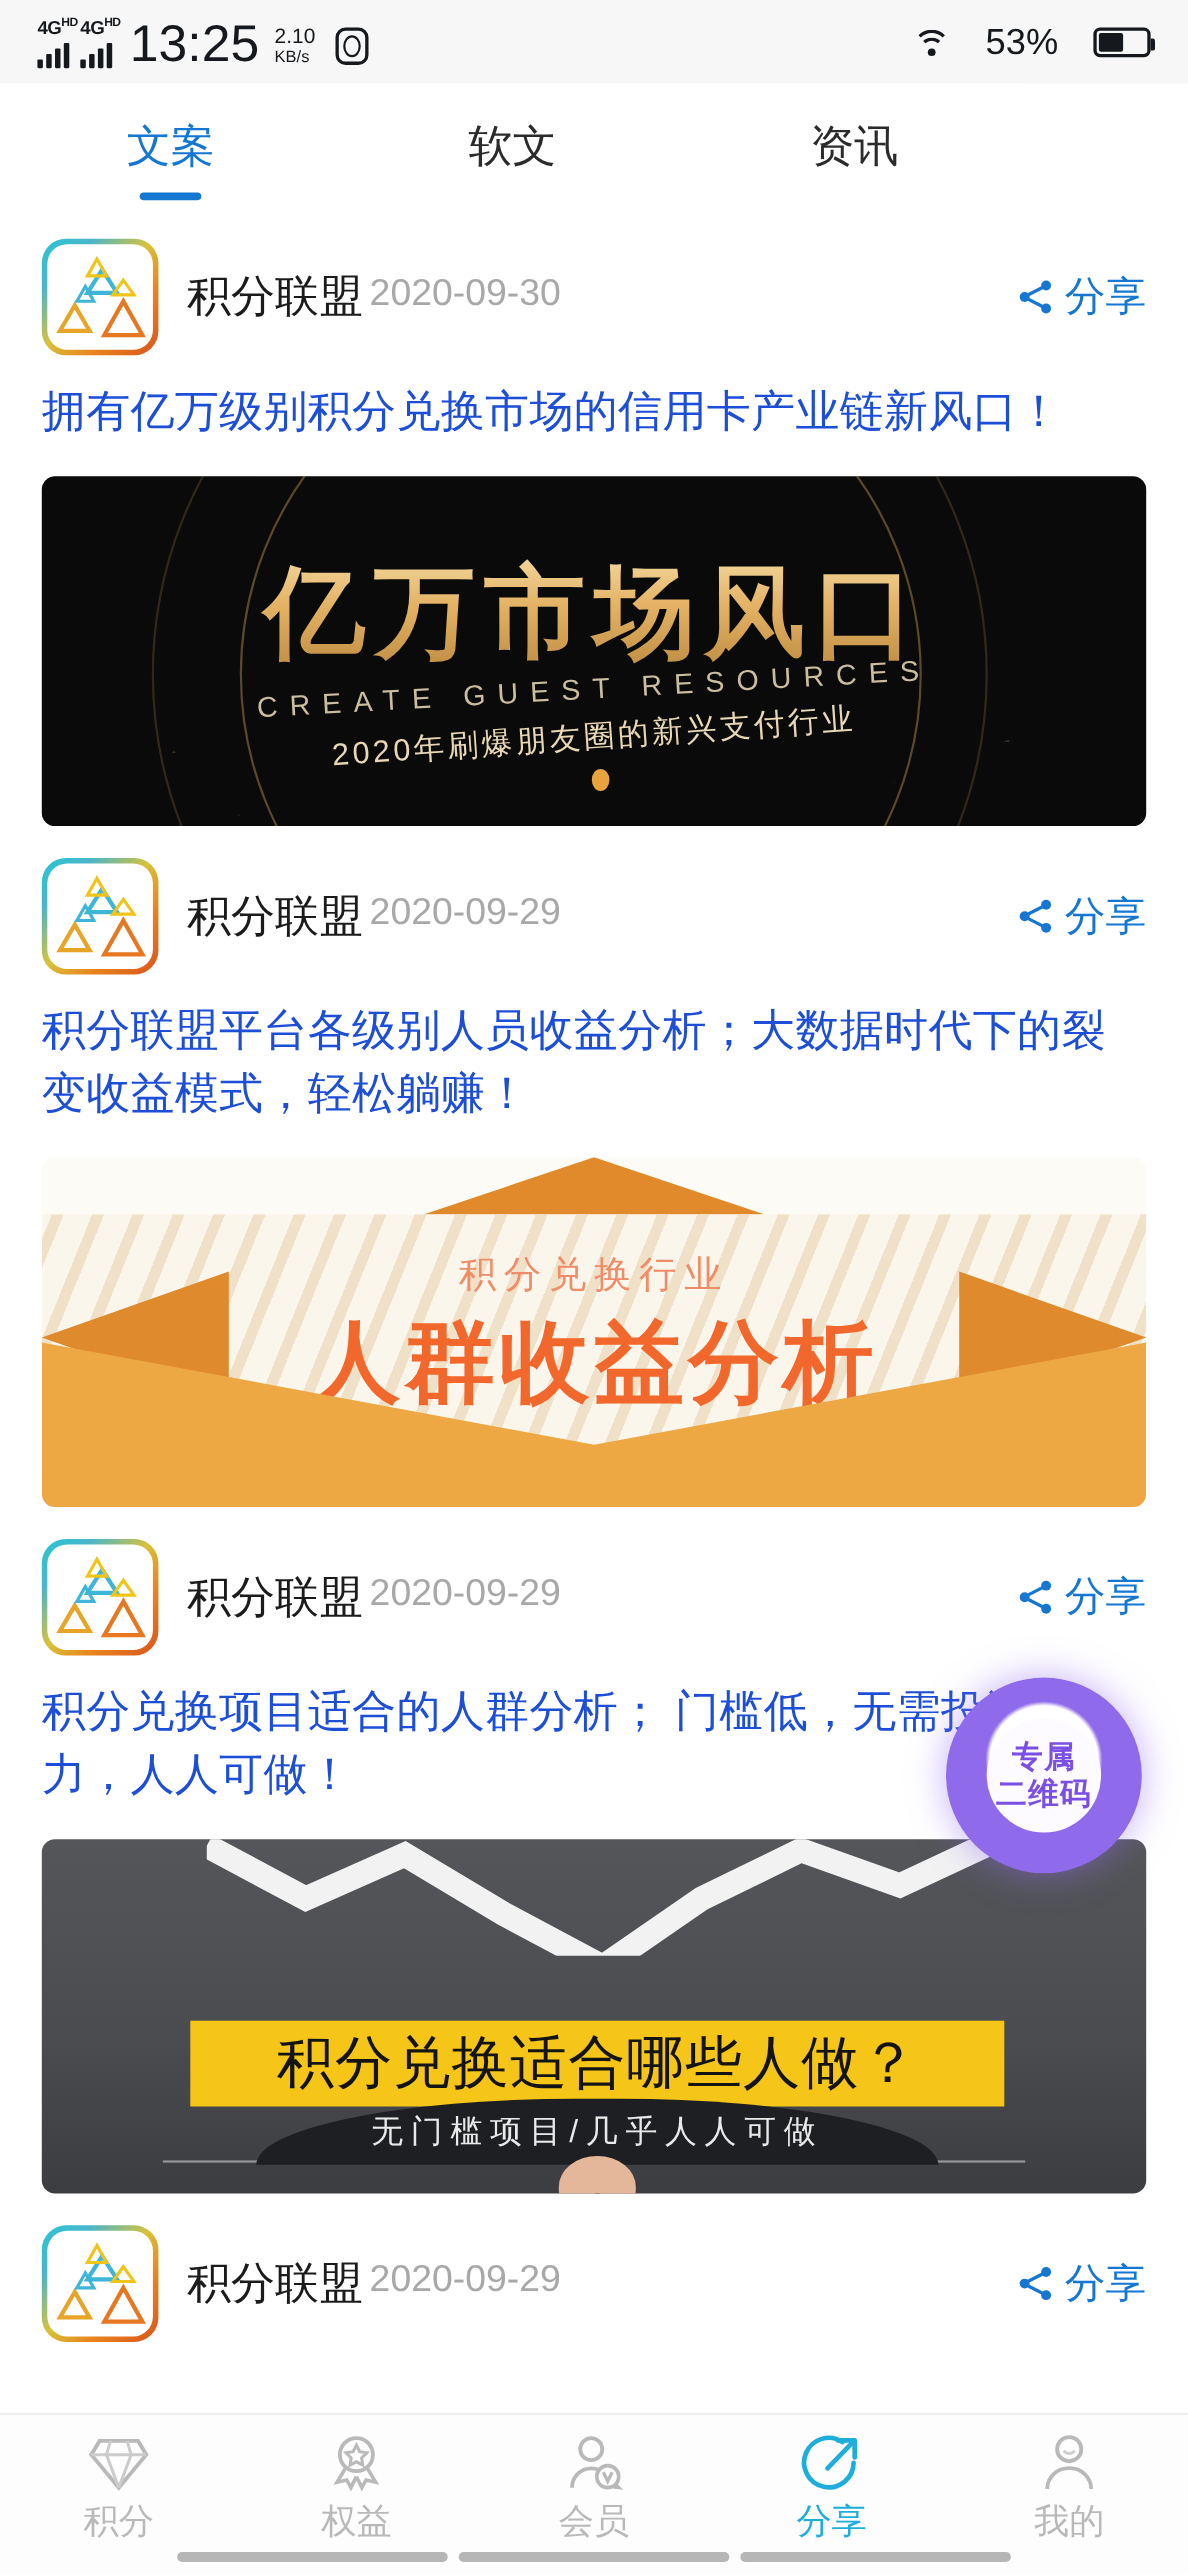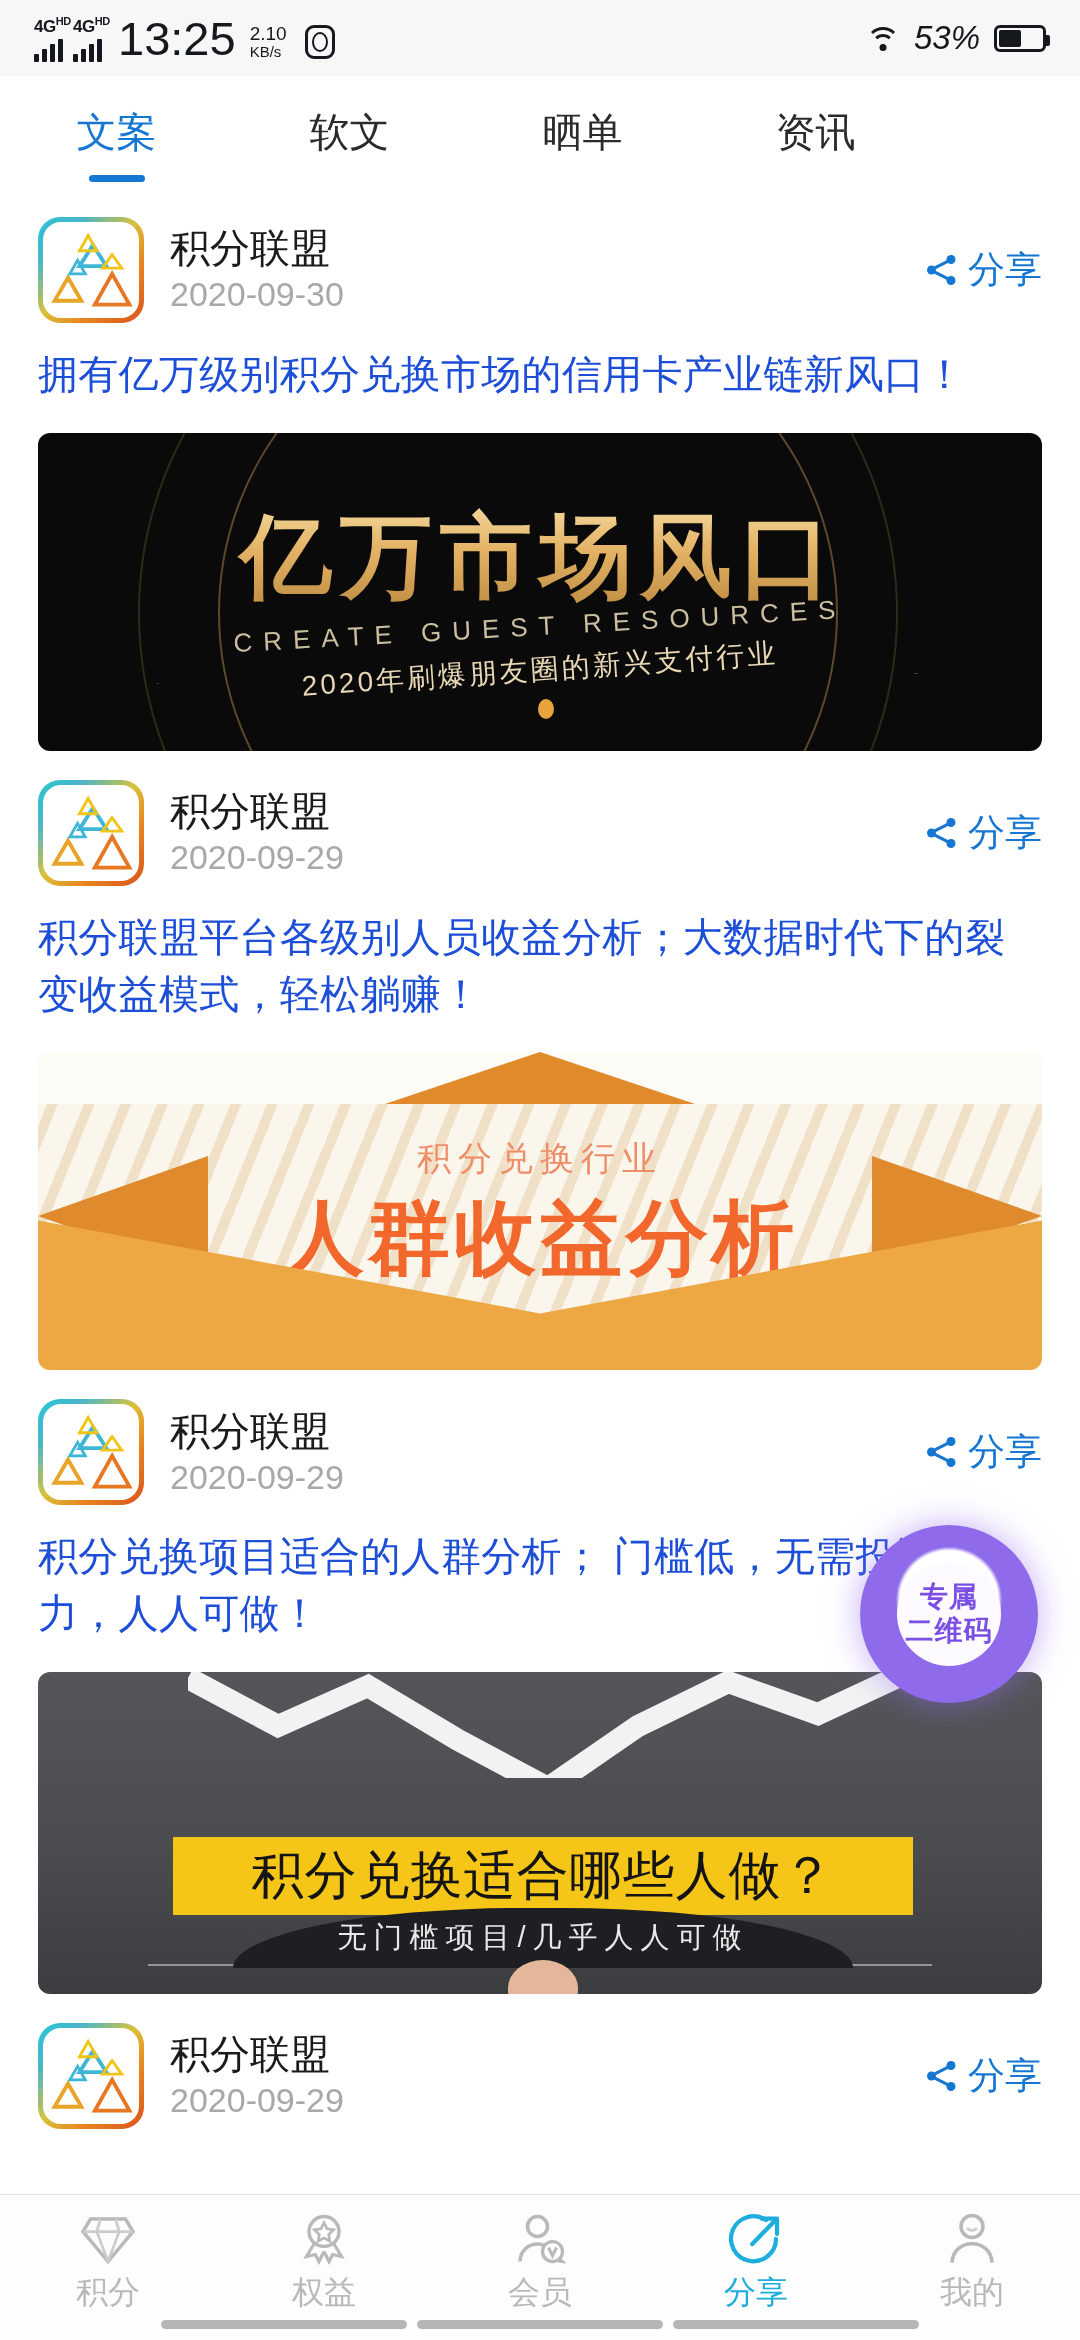--- a/index.html
+++ b/index.html
@@ -22,21 +22,21 @@
   .sig .net sup{ font-size:11px; }
   .bars{ display:flex; align-items:flex-end; gap:3px; height:26px; }
   .bars i{ display:block; width:5px; background:#15181c; border-radius:1px; }
   .bars i:nth-child(1){height:8px;} .bars i:nth-child(2){height:13px;}
   .bars i:nth-child(3){height:18px;} .bars i:nth-child(4){height:23px;}
   .clock{ font-size:47px; font-weight:500; line-height:1; letter-spacing:0px; margin-left:6px;}
   .speed{ display:flex; flex-direction:column; align-items:flex-start; line-height:1.05; margin-left:4px; margin-bottom:2px;}
   .speed .v{ font-size:19px; } .speed .u{ font-size:15px; }
   .hand-icon{ width:30px; height:34px; border:3px solid #15181c; border-radius:9px; position:relative; margin-left:8px; margin-bottom:3px;}
   .hand-icon::after{ content:""; position:absolute; inset:4px; border:2px solid #15181c; border-radius:50%; }
-  .sb-right{ display:flex; align-items:center; gap:14px;font-style:italic; }
+  .sb-right{ display:flex; align-items:center; gap:32px; }
   .wifi{ position:relative; width:34px; height:26px; }
   .wifi span{ position:absolute; left:50%; transform:translateX(-50%); border:3px solid #15181c; border-bottom-color:transparent; border-left-color:transparent; border-right-color:transparent; border-radius:50%;}
   .wifi span:nth-child(1){ width:34px; height:34px; top:2px;}
   .wifi span:nth-child(2){ width:22px; height:22px; top:9px;}
   .wifi span:nth-child(3){ width:0; height:0; border:none; background:#15181c; width:7px;height:7px;border-radius:50%; top:19px;}
   .batt-pct{ font-size:33px; }
   .batt{ width:52px; height:27px; border:3px solid #15181c; border-radius:6px; position:relative; display:flex; align-items:center; padding:2px;}
   .batt::after{ content:""; position:absolute; right:-7px; top:7px; width:4px; height:11px; background:#15181c; border-radius:0 2px 2px 0;}
   .batt i{ display:block; height:100%; width:53%; background:#15181c; border-radius:2px;}
 
@@ -57,21 +57,21 @@
   .post-head{ display:flex; align-items:center; position:relative; height:112px;}
   .avatar{
     width:106px; height:106px; border-radius:22px; padding:5px; flex:none;
     background:linear-gradient(135deg,#28c5d6 0%,#4ab6c8 22%,#d8c23a 48%,#e8861f 70%,#d9531d 100%);
   }
   .avatar .inner{
     width:100%; height:100%; border-radius:18px; background:#fff;
     position:relative; overflow:hidden;
   }
   .avatar svg{ width:100%; height:100%; display:block; }
-  .meta{ margin-left:26px; display:flex; flex-direction:column; justify-content:center; gap:6px;}
+  .meta{ margin-left:26px; display:flex; flex-direction:row; justify-content:center; gap:6px;}
   .uname{ font-size:40px; color:#1b1b1b; line-height:1.1; }
   .udate{ font-size:34px; color:#a8a8a8; line-height:1.1; }
   .share{
     position:absolute; right:0; top:50%; transform:translateY(-50%);
     display:flex; align-items:center; gap:8px; color:#1677d2; font-size:37px;
   }
   .share svg{ width:36px; height:36px; display:block;}
   .post-title{
     font-size:40px; color:#1d4ed8; line-height:1.42; margin-top:20px;
     letter-spacing:0.3px;
@@ -223,24 +223,20 @@
     </div>
   </div>
 
   <div class="tabbar">
     <div class="tab active">
       <span>文案</span>
       <span class="bar"></span>
     </div>
     <div class="tab">
       <span>软文</span>
-      
-    </div>
-    <div class="tab">
-      <span>晒单</span>
       
     </div>
     <div class="tab">
       <span>资讯</span>
       
     </div>
   </div>
 
   <div class="feed">
 

